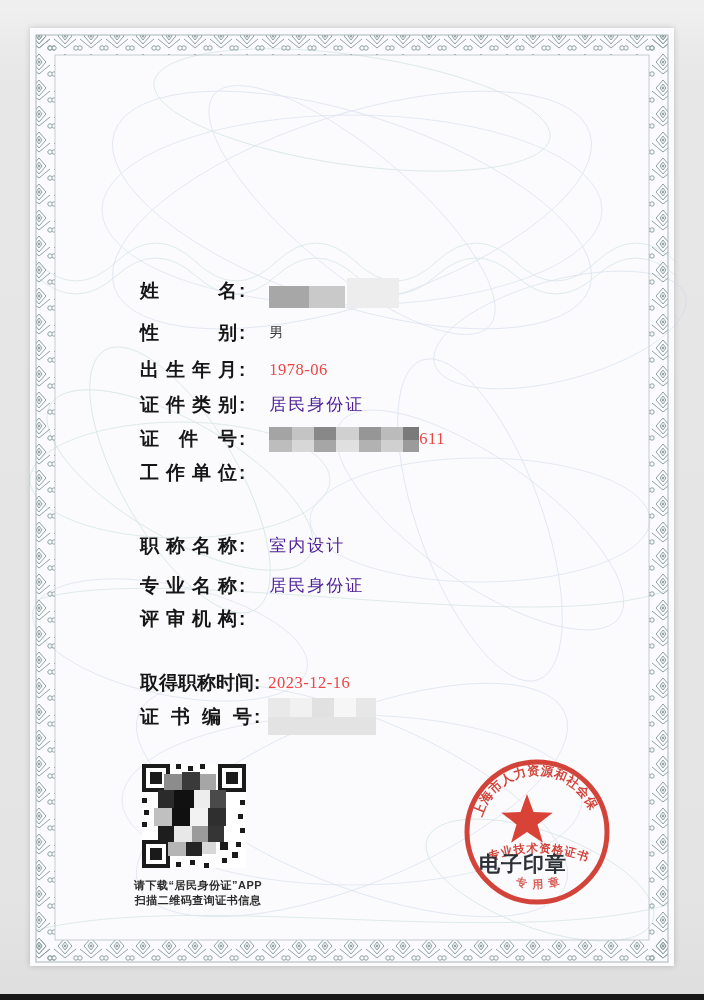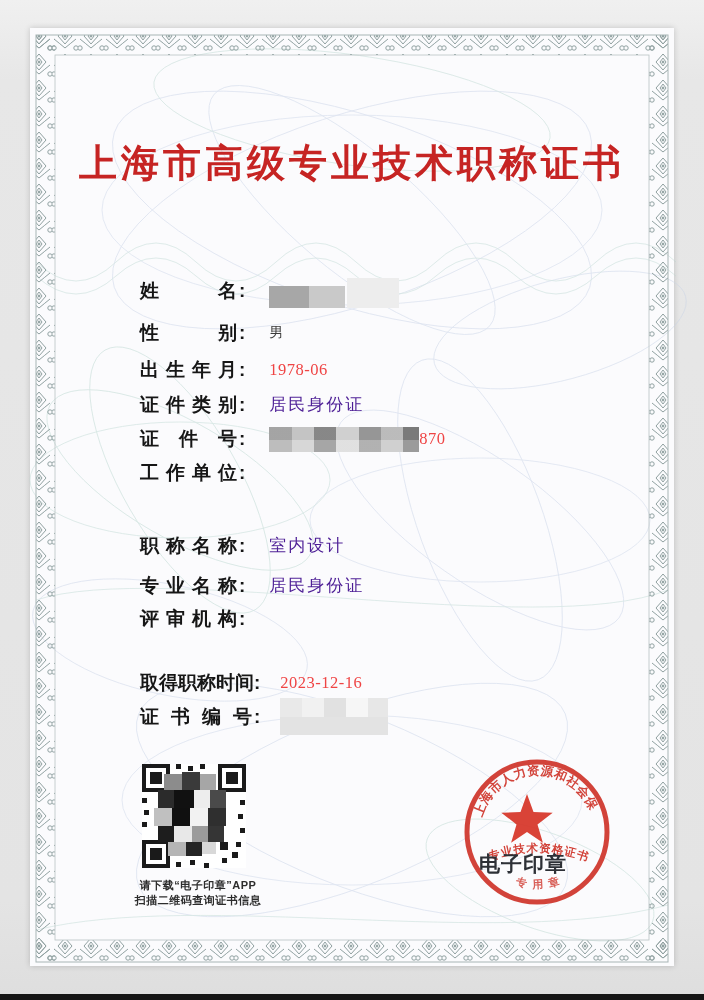--- a/index.html
+++ b/index.html
@@ -17,21 +17,21 @@
       font-size:38px;font-weight:700;letter-spacing:4px;color:#c62423;
       font-family:"Liberation Sans","DejaVu Sans",sans-serif;}
 
   .row{position:absolute;left:140px;display:flex;align-items:flex-start;}
   .jlabel{display:inline-flex;justify-content:space-between;
       font-weight:700;font-size:19px;color:#161616;line-height:25px;}
   .w1{width:97px;}
   .w2{width:112px;}
   .colon{font-weight:700;font-size:19px;color:#161616;line-height:25px;margin-left:2px;}
   .val1{margin-left:24px;}
-  .val2{margin-left:20px;}
+  .val2{margin-left:8px;}
   .kai{font-family:"DejaVu Serif","Liberation Serif",serif;font-size:17px;
        color:#4c1d95;letter-spacing:2px;line-height:25px;}
   .kai-small{font-size:14px;color:#3a3a3a;}
   .num{font-family:Liberation Serif, serif;font-size:16.5px;
        color:#ef4444;letter-spacing:.5px;line-height:25px;}
   .wrapval{display:inline-block;width:322px;line-height:26px;}
 
   .redact{display:inline-block;vertical-align:top;}
   .mosaic{display:inline-block;vertical-align:middle;height:25px;
       background-image:
@@ -109,21 +109,20 @@
     <g>
       <rect x="36" y="35" width="632" height="20" fill="url(#laceP)"></rect>
       <rect x="36" y="940" width="632" height="22" fill="url(#laceP)"></rect>
       <rect x="36" y="35" width="19" height="927" fill="url(#laceP)"></rect>
       <rect x="649" y="35" width="19" height="927" fill="url(#laceP)"></rect>
       <rect x="36" y="35" width="632" height="927" fill="none" stroke="#a8b5b5" stroke-width="1"></rect>
       <rect x="55" y="55" width="594" height="885" fill="none" stroke="#b9c4c4" stroke-width="0.8"></rect>
     </g>
   </svg>
 
-  <div class="cert-title">上海市高级专业技术职称证书</div>
 
   <div class="row" style="top:278px">
     <span class="jlabel w1">
         <span>姓</span>
         <span>名</span>
       </span>
       <span class="colon">:</span>
     <span class="val1 redact"><span class="namebox1"></span><span class="namebox2"></span><span class="namebox3"></span></span>
   </div>
 
@@ -158,21 +157,21 @@
     <span class="val1 kai">居民身份证</span>
   </div>
 
   <div class="row" style="top:426px">
     <span class="jlabel w1">
         <span>证</span>
         <span>件</span>
         <span>号</span>
       </span>
       <span class="colon">:</span>
-    <span class="val1 redact"><span class="mosaic" style="width:150px"></span><span class="num">870</span></span>
+    <span class="val1 redact"><span class="mosaic" style="width:150px"></span><span class="num">611</span></span>
   </div>
 
   <div class="row" style="top:460px">
     <span class="jlabel w1">
         <span>工</span>
         <span>作</span>
         <span>单</span>
         <span>位</span>
       </span>
       <span class="colon">:</span>
@@ -280,21 +279,21 @@
         <rect x="32" y="62" width="18" height="16" fill="#e8e8e8"></rect>
         <rect x="50" y="62" width="16" height="16" fill="#9b9b9b"></rect>
         <rect x="66" y="62" width="16" height="16" fill="#353535"></rect>
       <rect x="26" y="78" width="18" height="14" fill="#b5b5b5"></rect>
         <rect x="44" y="78" width="16" height="14" fill="#242424"></rect>
         <rect x="60" y="78" width="14" height="12" fill="#d8d8d8"></rect>
     </g>
   </svg>
 
   <div class="qr-caption">
-    <div>请下载“电子印章”APP</div>
+    <div>请下载“居民身份证”APP</div>
     <div>扫描二维码查询证书信息</div>
   </div>
 
   <svg class="seal-wrap" viewBox="0 0 170 170">
     <defs>
       <path id="arcTop" d="M 29.9 70.3 A 57 57 0 0 1 140.1 70.3" fill="none"></path>
       <path id="arcInner" d="M 36 114 Q 85 96 134 114" fill="none"></path>
       <path id="arcBottom" d="M 58 136 Q 85 146 112 136" fill="none"></path>
     </defs>
     <g opacity="0.92">

